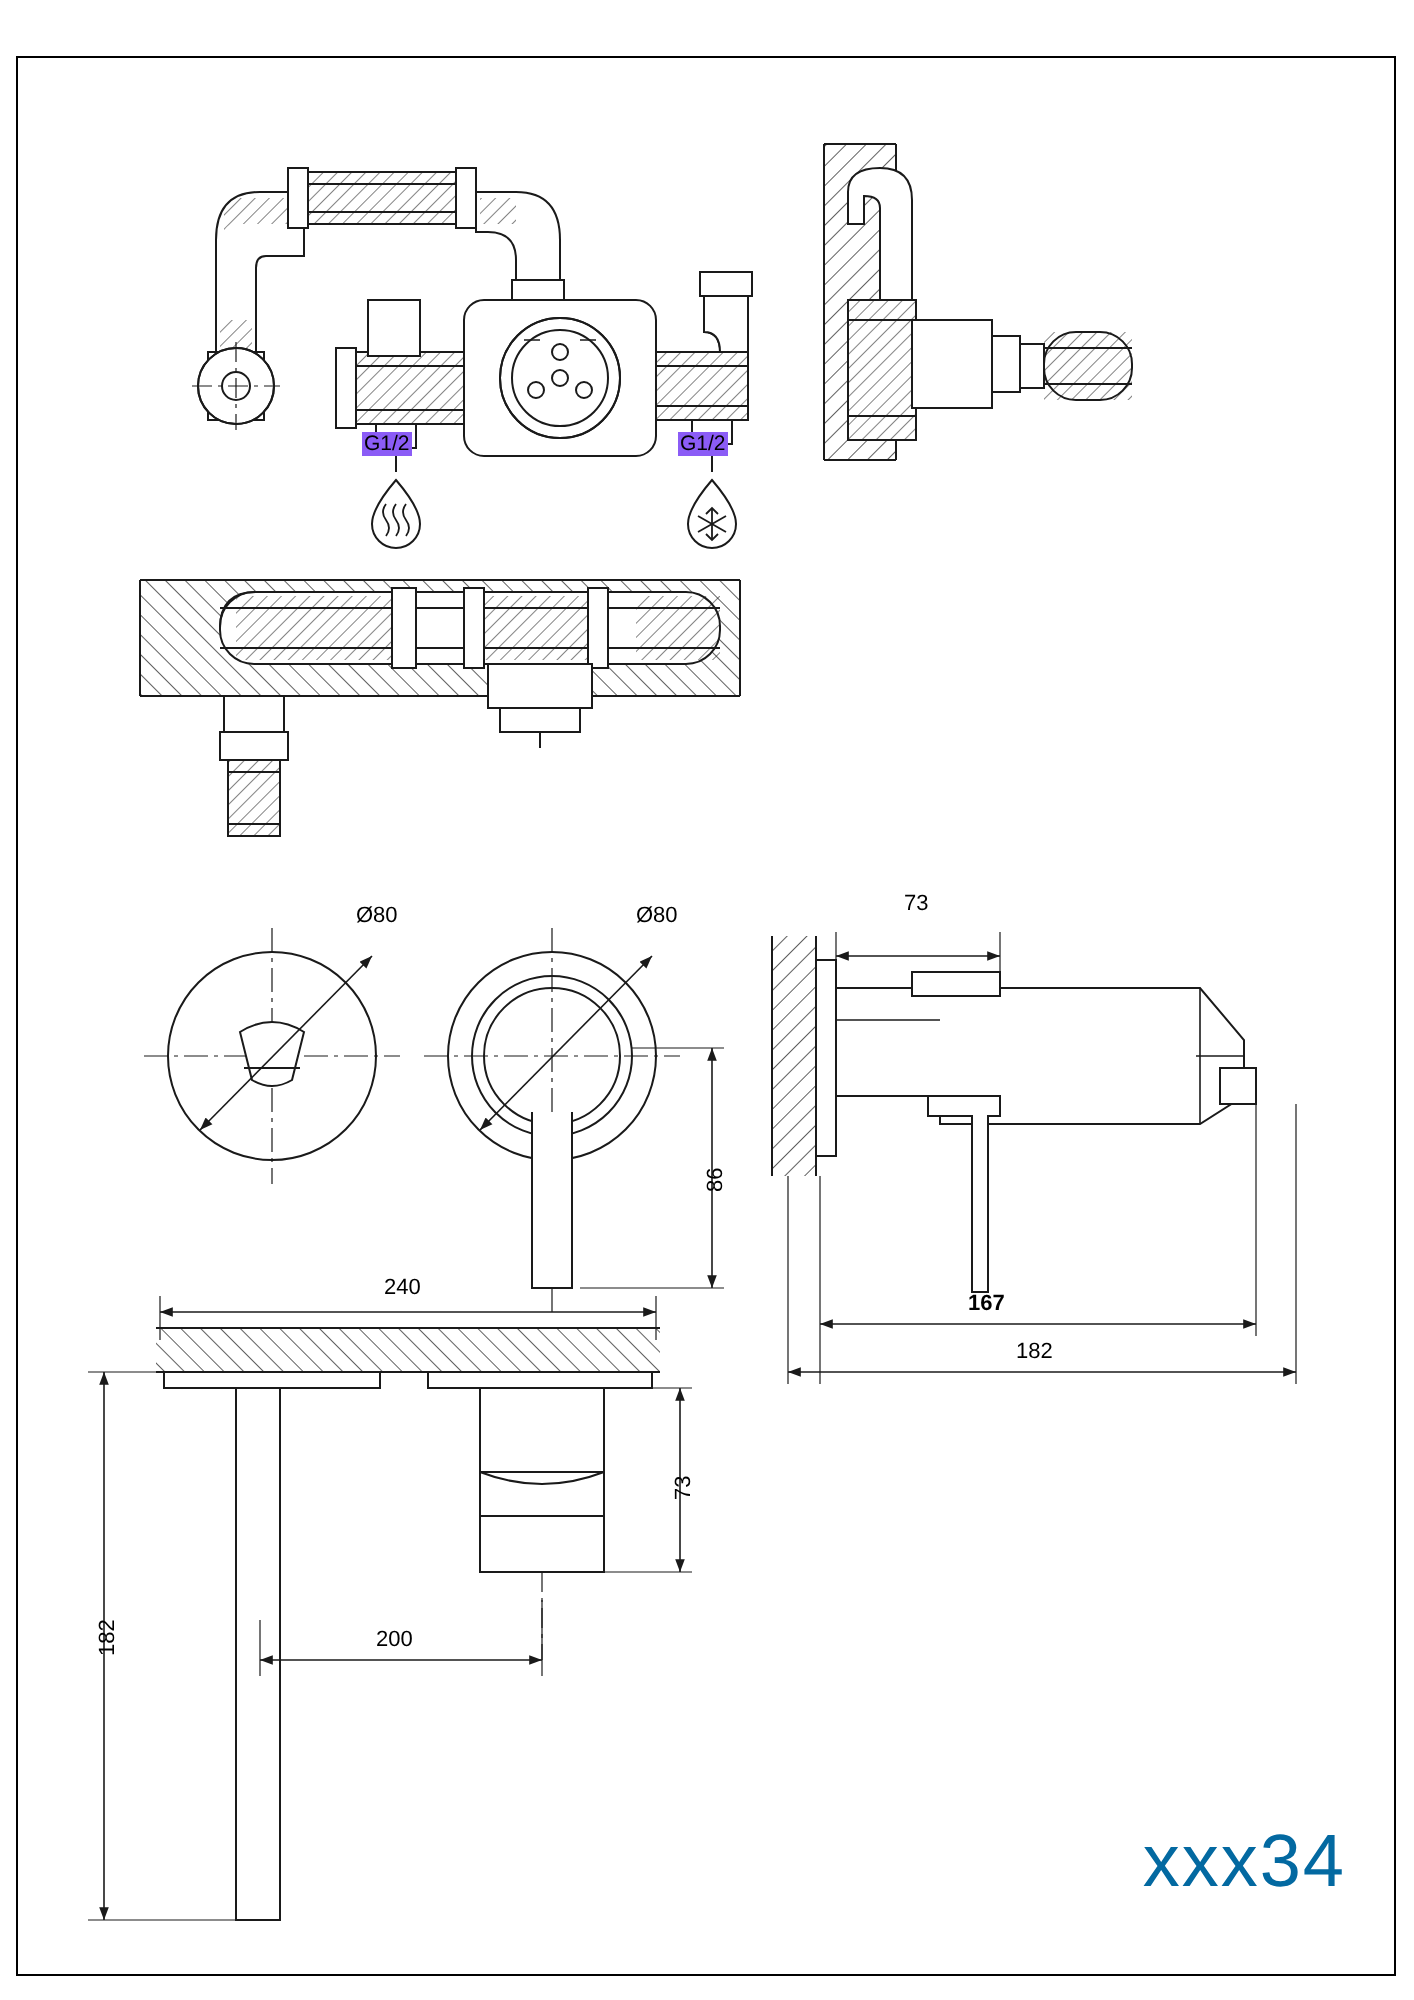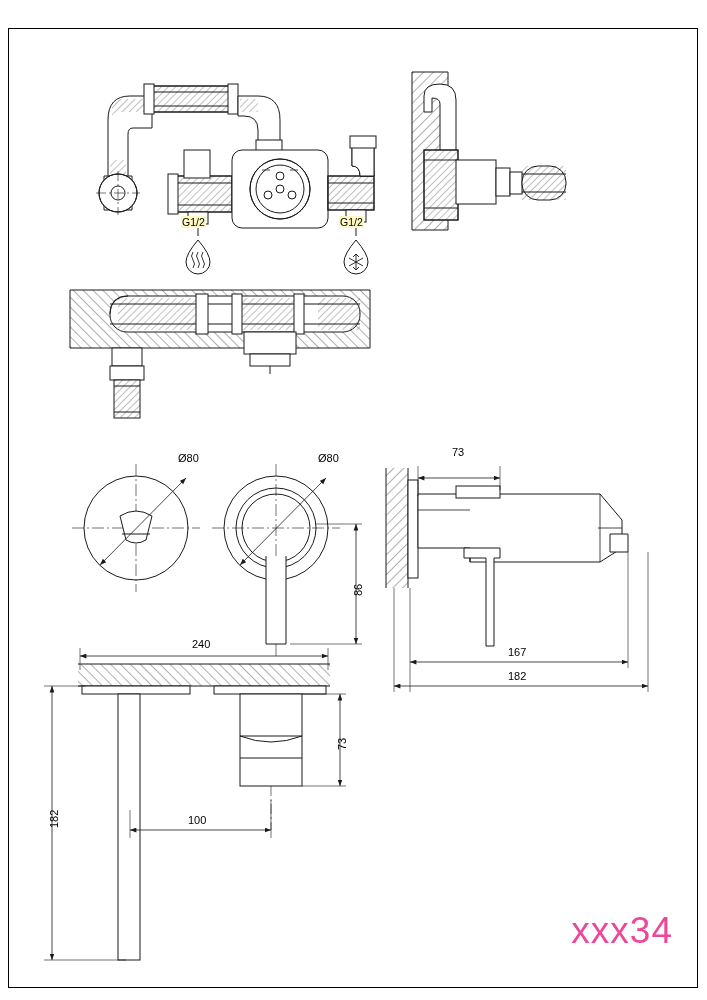--- a/index.html
+++ b/index.html
@@ -34,39 +34,39 @@
     height: 1000px;
     pointer-events: none;
   }
   .partno {
     position: absolute;
     right: 34px;
     bottom: 48px;
     font-size: 37px;
     letter-spacing: 1px;
     font-family: "Liberation Sans", sans-serif;
-    color: #ec4899;
+    color: #0369a1;
     font-weight: 400;
   }
   .dimlabel {
     position: absolute;
     font-size: 11px;
     font-family: "Liberation Sans", sans-serif;
     color: #000;
     white-space: nowrap;
   }
   .rot90 {
     transform: rotate(-90deg);
     transform-origin: left top;
   }
   .portlabel {
     position: absolute;
     font-size: 10.5px;
     font-family: "Liberation Sans", sans-serif;
-    background: #fef9c3;
+    background: #8b5cf6;
     padding: 0 1px;
   }
 </style>
 </head>
 <body>
 
 <div id="sheet">
 
   <div class="frame"></div>
 
@@ -316,22 +316,22 @@
     </g>
   </svg>
 
   <div class="portlabel" style="left:181px; top:216px;">G1/2</div>
   <div class="portlabel" style="left:339px; top:216px;">G1/2</div>
 
   <div class="dimlabel" style="left:178px; top:452px;">Ø80</div>
   <div class="dimlabel" style="left:318px; top:452px;">Ø80</div>
   <div class="dimlabel rot90" style="left:352px; top:596px;">86</div>
   <div class="dimlabel" style="left:452px; top:446px;">73</div>
-  <div class="dimlabel" style="left:508px; top:646px;">167</div>
+  <div class="dimlabel" style="left:484px; top:646px;font-weight:bold;">167</div>
   <div class="dimlabel" style="left:508px; top:670px;">182</div>
   <div class="dimlabel" style="left:192px; top:638px;">240</div>
   <div class="dimlabel rot90" style="left:336px; top:750px;">73</div>
-  <div class="dimlabel" style="left:188px; top:814px;">100</div>
+  <div class="dimlabel" style="left:188px; top:814px;">200</div>
   <div class="dimlabel rot90" style="left:48px; top:828px;">182</div>
 
   <div class="partno">xxx34</div>
 
 </div>
 
 </body></html>

